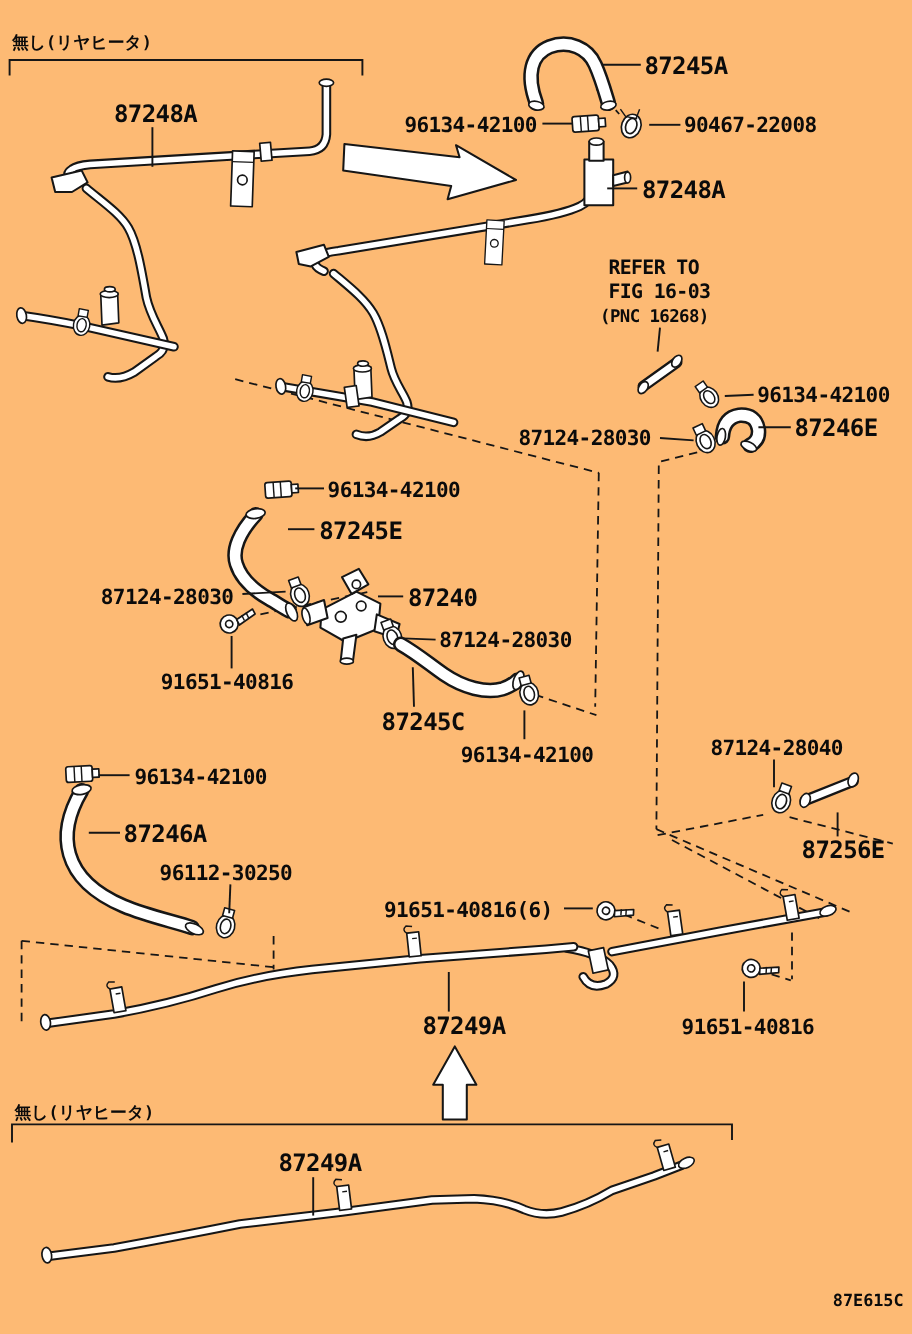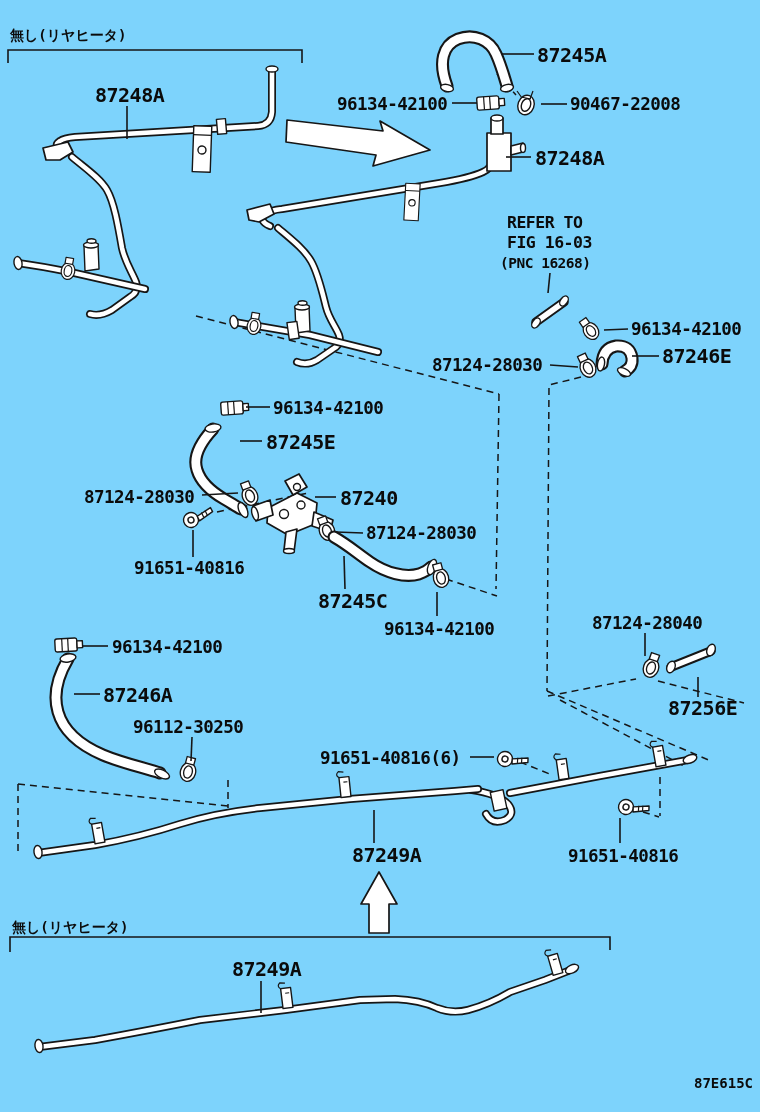--- a/index.html
+++ b/index.html
@@ -1,16 +1,16 @@
 <!DOCTYPE html>
 <html><head>
 <meta charset="utf-8">
 <style>
   html,body{margin:0;padding:0;background:#fff}
-  .stage{position:relative;width:760px;height:1112px;background:#7dd3fc;overflow:hidden}
+  .stage{position:relative;width:760px;height:1112px;background:#fdba74;overflow:hidden}
   svg{position:absolute;left:0;top:0}
   .tube{fill:none;stroke:#161616;stroke-linecap:round;stroke-linejoin:round}
   .tube.pipe{stroke-width:8}
   .tube.hose{stroke-width:13}
   .tube.thin{stroke-width:9.5}
   .tube-inner{fill:none;stroke:#ffffff;stroke-linecap:round;stroke-linejoin:round}
   .tube-inner.pipe{stroke-width:4.6}
   .tube-inner.hose{stroke-width:8.8}
   .tube-inner.thin{stroke-width:5.6}
   .ln{stroke:#161616;stroke-width:1.6;fill:none}

